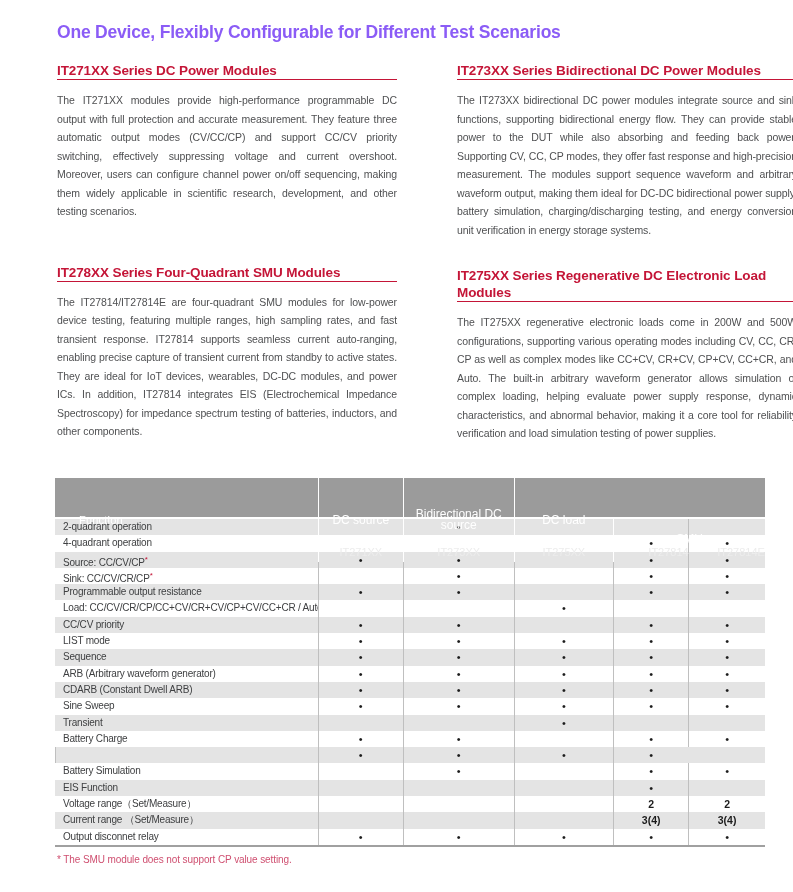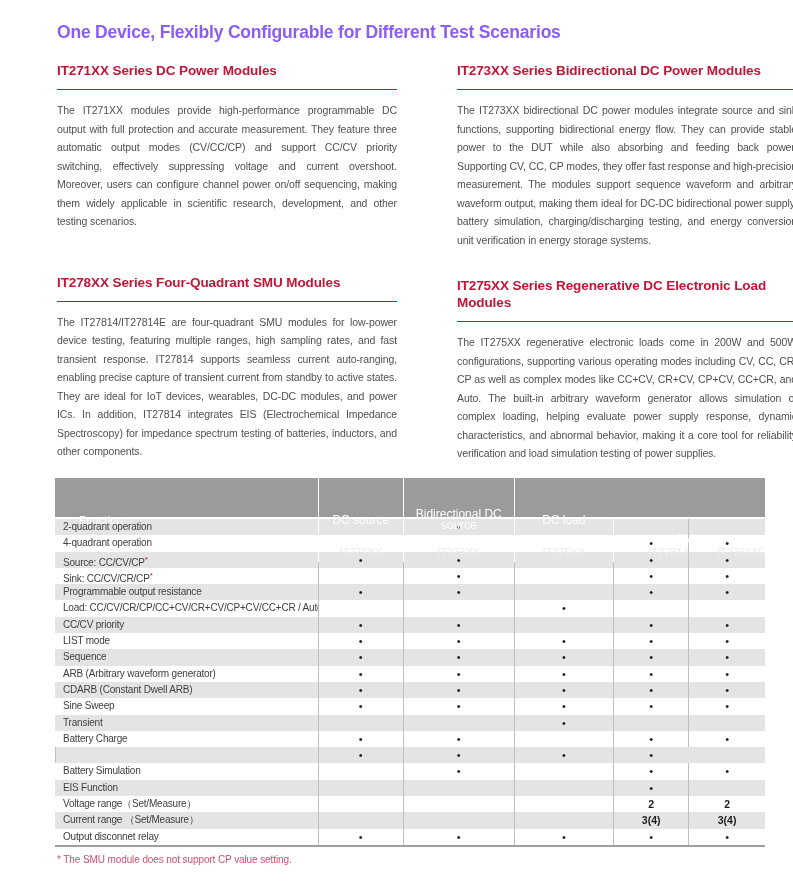--- a/index.html
+++ b/index.html
@@ -15,21 +15,21 @@
     position: absolute; left: 57px; top: 22px;
     font-size: 17.5px; font-weight: bold;
     color: #8b5cf6; letter-spacing: -0.2px;
   }
   .col { position: absolute; top: 62px; width: 340px; }
   .col-left  { left: 57px; }
   .col-right { left: 431px; margin-left: 26px; }
   .sec-h {
     font-size: 13.5px; font-weight: bold; color: #c41537;
     line-height: 17px; letter-spacing: -0.1px;
-    padding-bottom: 10px; border-bottom: 1px solid #c41537;
+    border-bottom: 1px solid #c41537;
   }
   .sec-p {
     margin-top: 11px;
     font-size: 10.5px; line-height: 18.5px; color: #4f5052;
     text-align: justify; letter-spacing: -0.1px;
   }
   .sec-2nd-left  { margin-top: 43px; }
   .sec-2nd-right { margin-top: 28px; }
 
   

